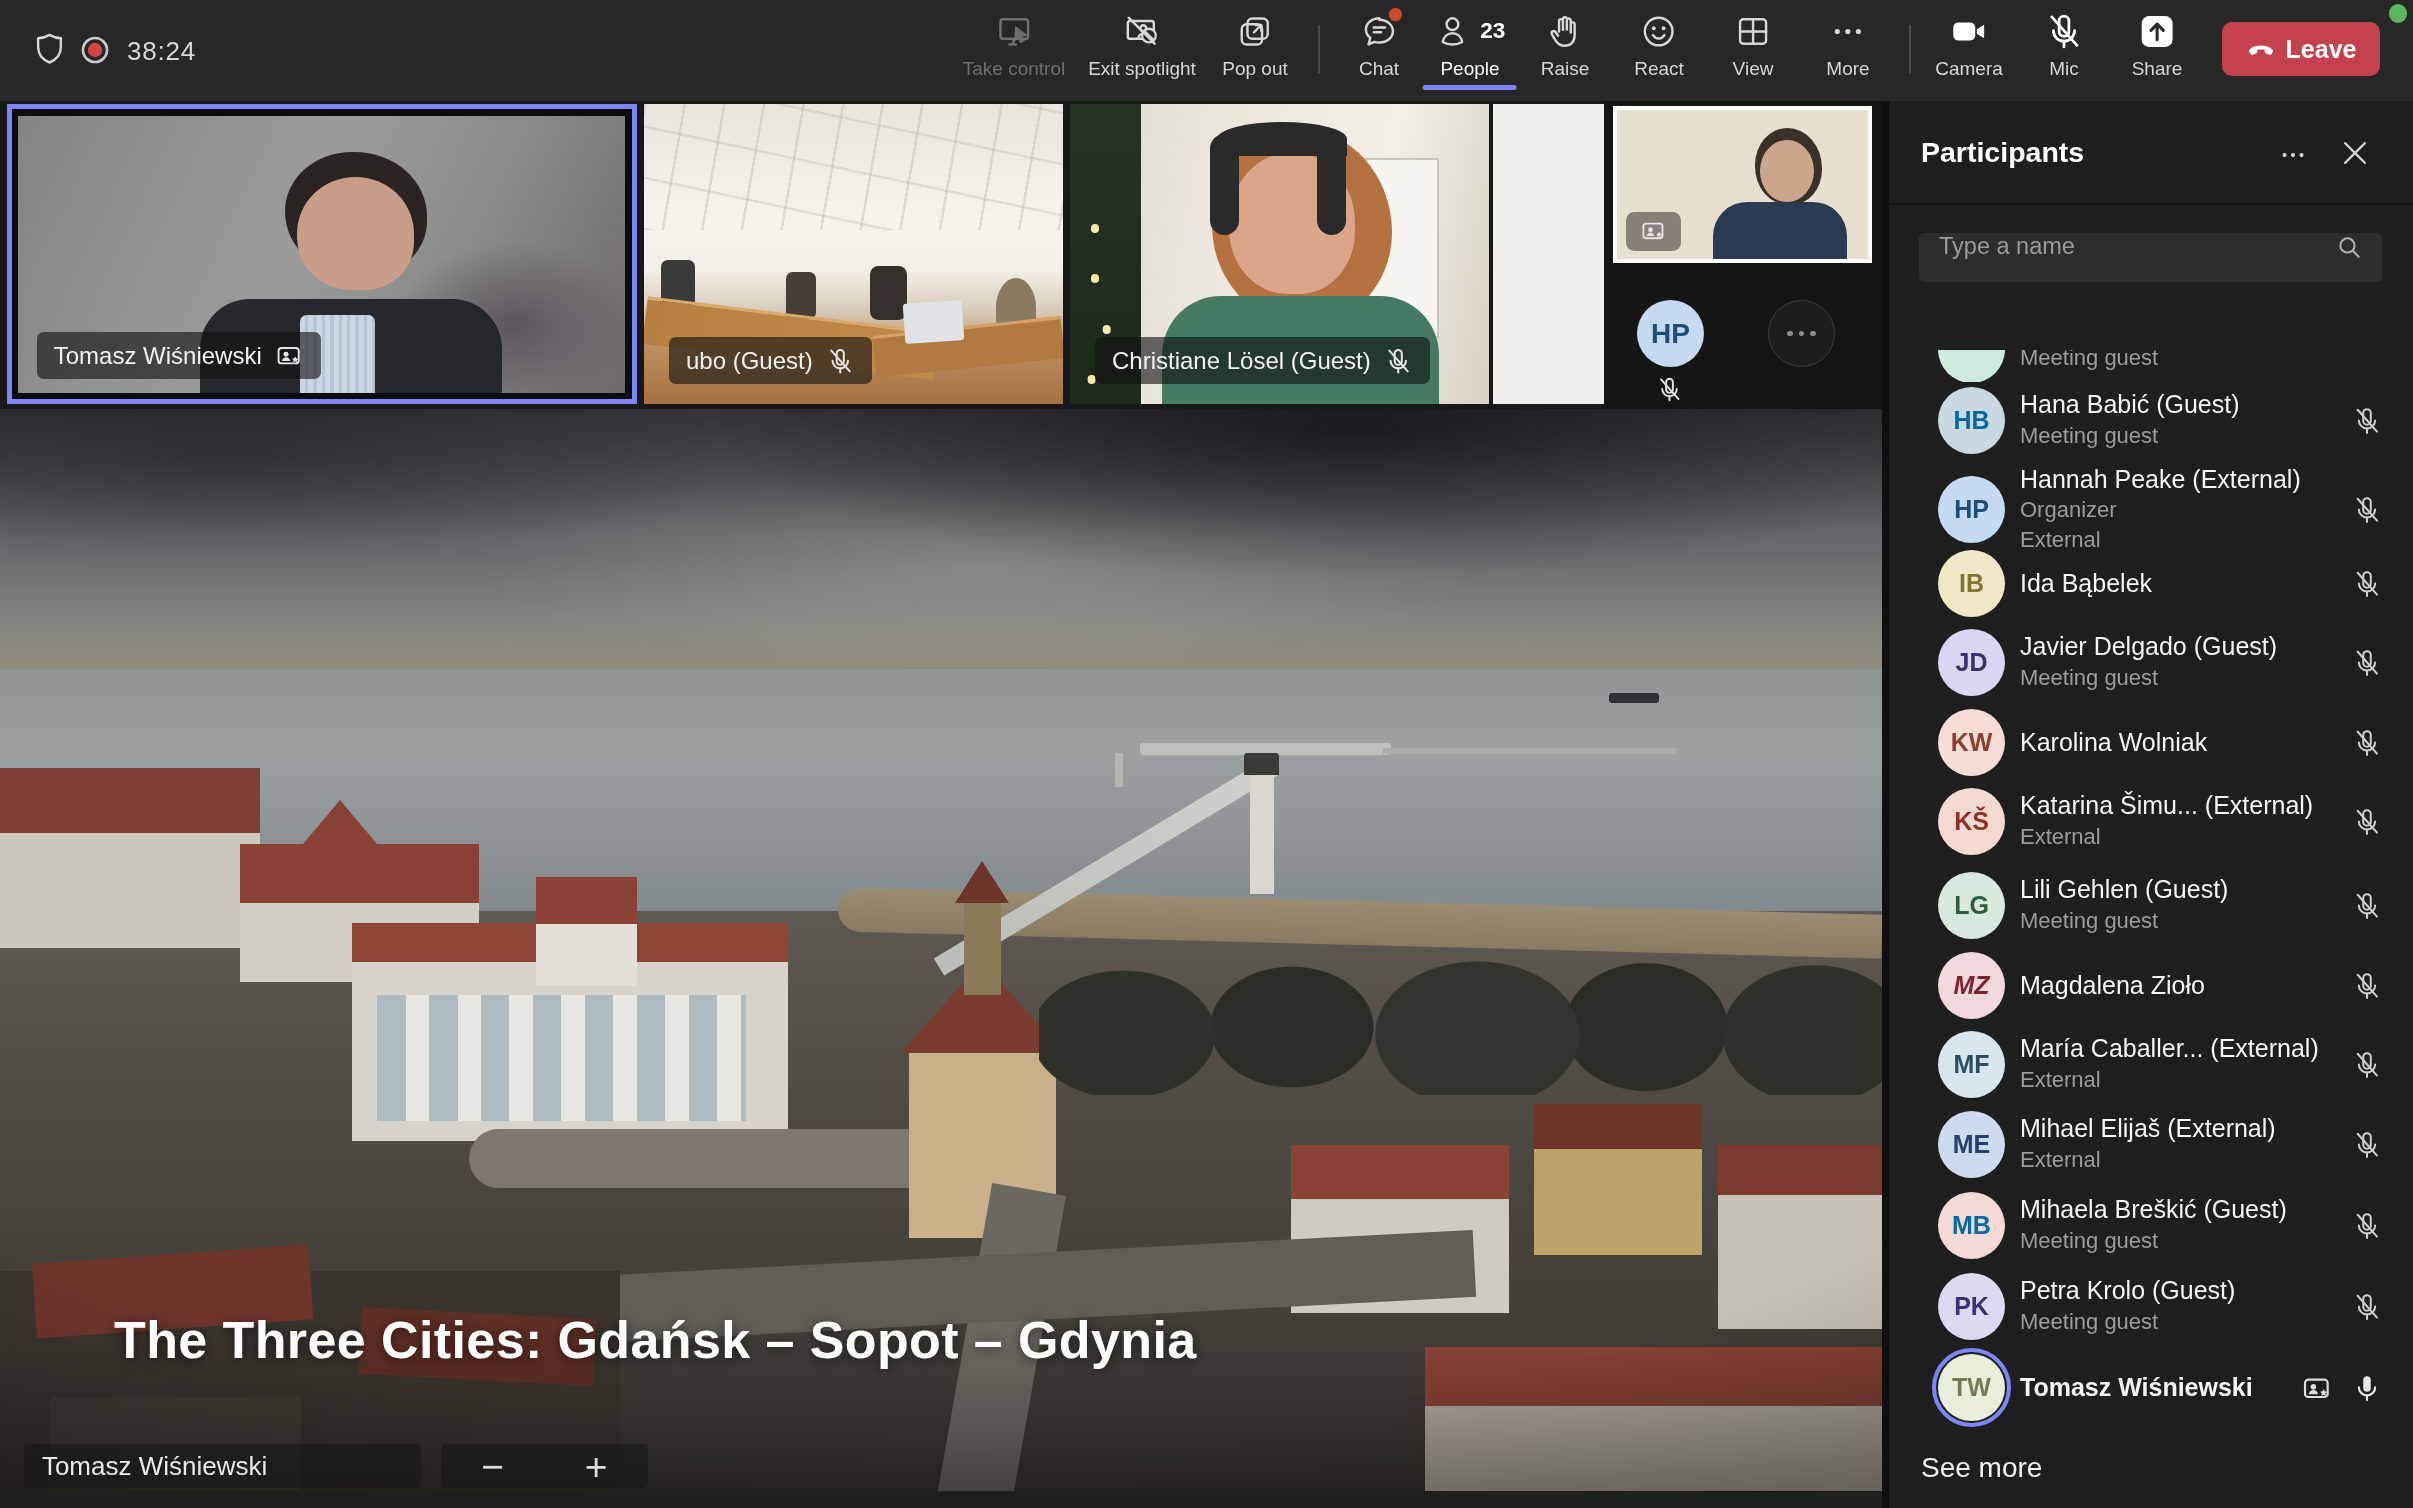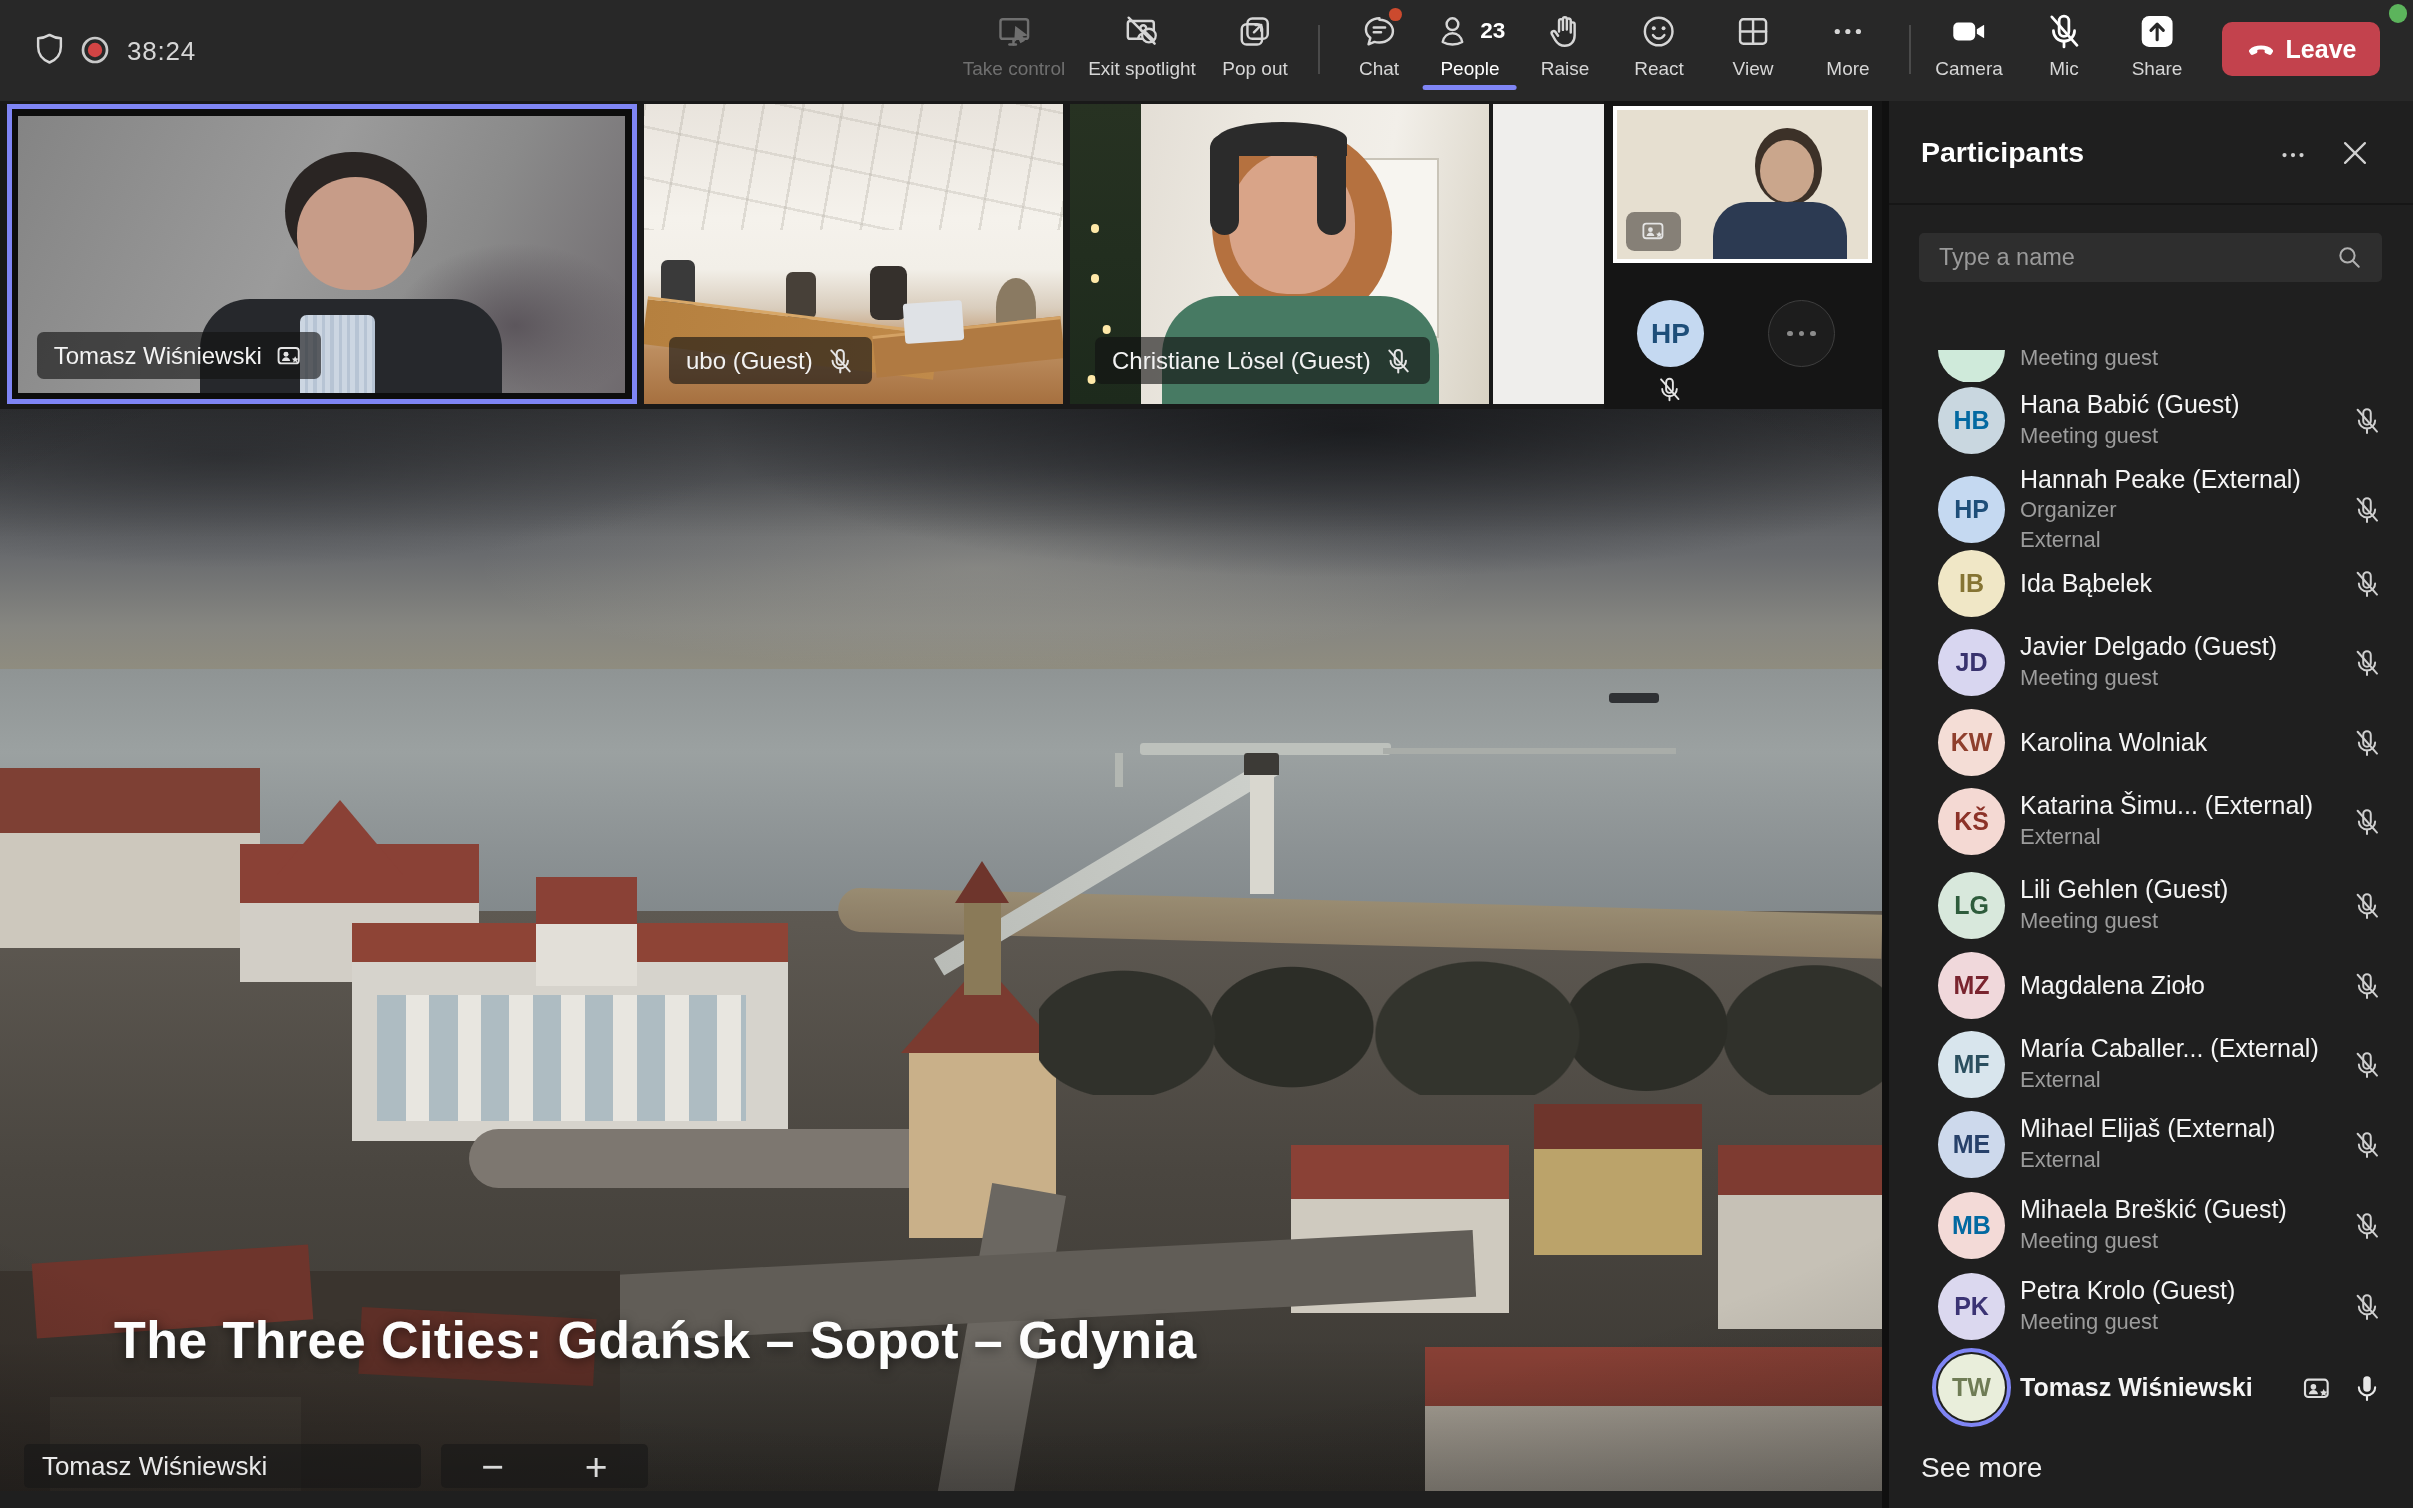--- a/index.html
+++ b/index.html
@@ -49,21 +49,21 @@
   #snamepill{left:23.5px;top:1036px;width:397px;color:#e9e9e9;font-size:26px;padding-left:18.4px;box-sizing:border-box}
   #szoompill{left:441px;top:1036px;width:207px;justify-content:space-around;color:#d9d9d9;font-size:39px;font-weight:300}
   #szoompill span{cursor:pointer;line-height:1}
   #bottomstrip{position:absolute;left:0;top:1491px;width:1882px;height:17.6px;background:#1f1f1f}
   
   #panel{position:absolute;left:1882px;top:101px;width:531px;height:1408px;background:#1f1f1f;border-left:7.5px solid #101010;box-sizing:border-box;z-index:45}
   #ptitle{position:absolute;left:32px;top:35px;font-size:28.5px;font-weight:700;color:#fff}
   #pdots{position:absolute;left:387px;top:37px;width:34px;height:34px;cursor:pointer}
   #pclose{position:absolute;left:449px;top:35px;width:34px;height:34px;cursor:pointer}
   #pdivider{position:absolute;left:0;top:102px;width:100%;height:1.7px;background:#161616}
-  #psearch{position:absolute;left:30px;top:132px;width:463px;height:49px;background:#2e2e2e;border-radius:5px;display:flex;align-items:center}
+  #psearch{position:absolute;left:30px;top:132px;width:463px;height:49px;background:#2e2e2e;border-radius:5px;display:flex;align-items:flex-start}
   #psearch input{flex:1;background:transparent;border:none;outline:none;color:#f0f0f0;font-size:23.5px;padding:0 20px;font-family:"Liberation Sans",sans-serif}
   #psearch input::placeholder{color:#9a9a9a}
   #psearch svg{width:28.5px;height:28.5px;margin-right:18.4px}
   #pshare{position:absolute;left:30px;top:204px;width:460px;height:45px;border:1.7px solid #8f8f8f;border-radius:6.7px;display:flex;align-items:center;justify-content:center;gap:13.4px;color:#fff;font-size:25px;font-weight:600;cursor:pointer;background:transparent}
   #pshare svg{width:27px;height:27px}
   #plist{position:absolute;left:0;top:0;width:100%;height:100%;}
   .prow{position:absolute;left:0;width:100%;height:80px;cursor:pointer}
   .pav{position:absolute;left:49px;top:6.7px;width:67px;height:67px;border-radius:50%;display:flex;align-items:center;justify-content:center;font-size:25px;font-weight:600}
   .ptxt{position:absolute;left:131px;top:0;width:302px}
   .pname{color:#f5f5f5;font-size:25px;white-space:nowrap}
@@ -487,21 +487,21 @@
           </div>
         <svg class="pmic rowmic" viewBox="0 0 24 24">
             <rect x="9" y="2.5" width="6" height="12.5" rx="3"></rect>
             <path d="M5.5 11.5a6.5 6.5 0 0 0 13 0"></path>
             <path d="M12 18v3.5"></path>
             <path d="M4.5 3l15.5 17.5"></path>
           </svg>
       </div>
 
       <div class="prow r1" style="top:844px">
-        <div class="pav" style="background-color: rgb(240, 216, 219); color: rgb(121, 36, 46);">MZ</div>
+        <div class="pav" style="background-color: rgb(240, 216, 219); color: rgb(121, 36, 46); font-style: italic;">MZ</div>
         <div class="ptxt">
             <div class="pname">Magdalena Zioło</div>
           </div>
         <svg class="pmic rowmic" viewBox="0 0 24 24">
             <rect x="9" y="2.5" width="6" height="12.5" rx="3"></rect>
             <path d="M5.5 11.5a6.5 6.5 0 0 0 13 0"></path>
             <path d="M12 18v3.5"></path>
             <path d="M4.5 3l15.5 17.5"></path>
           </svg>
       </div>

